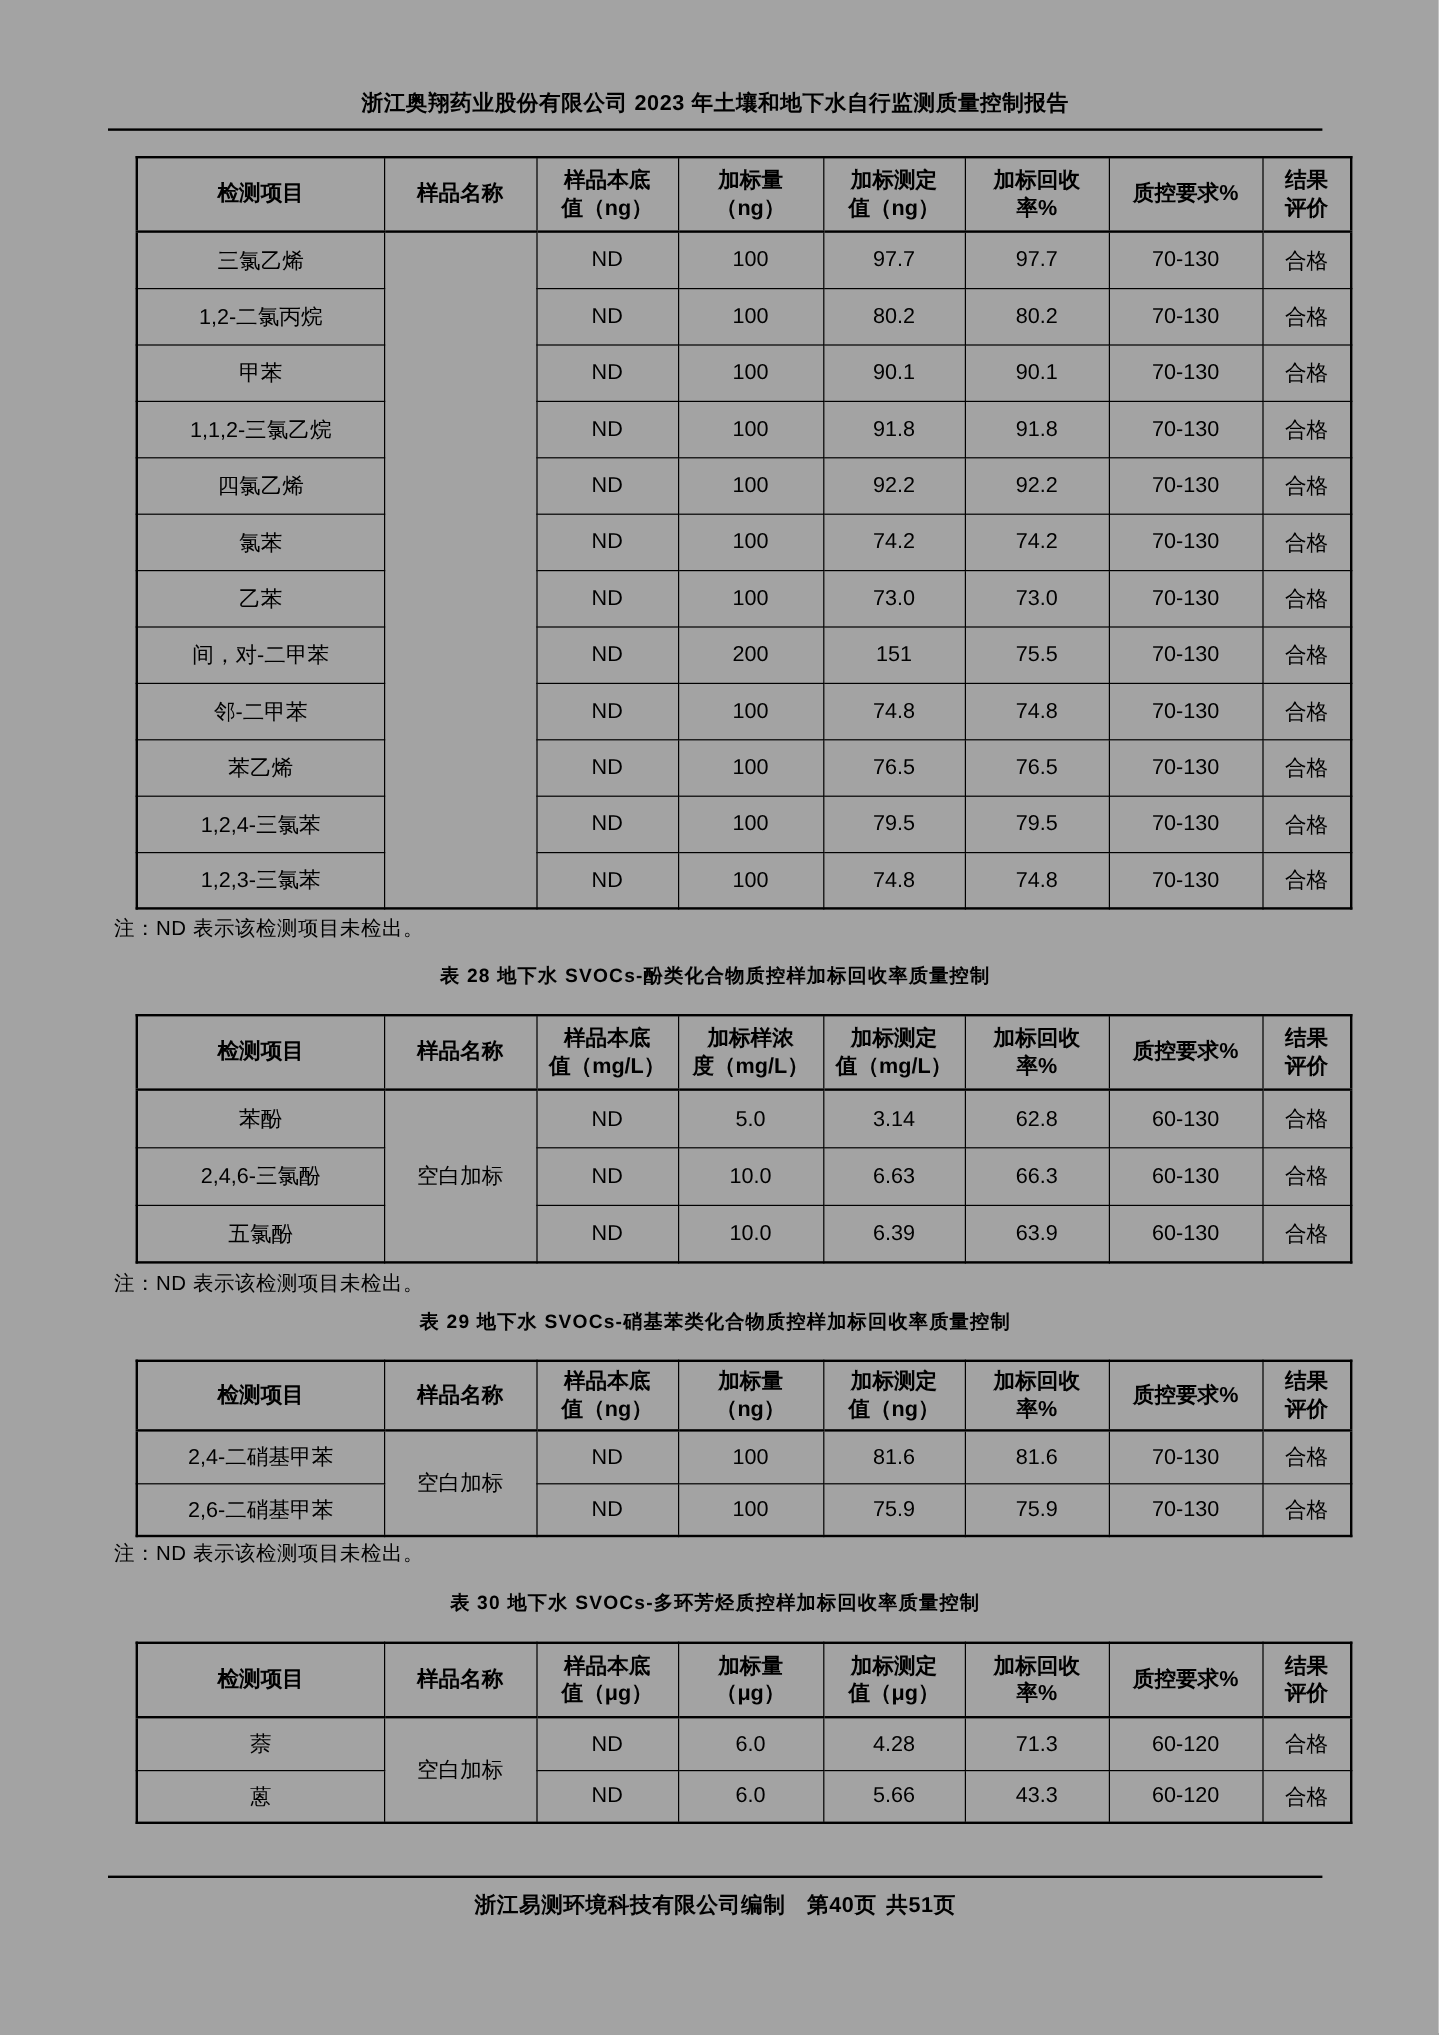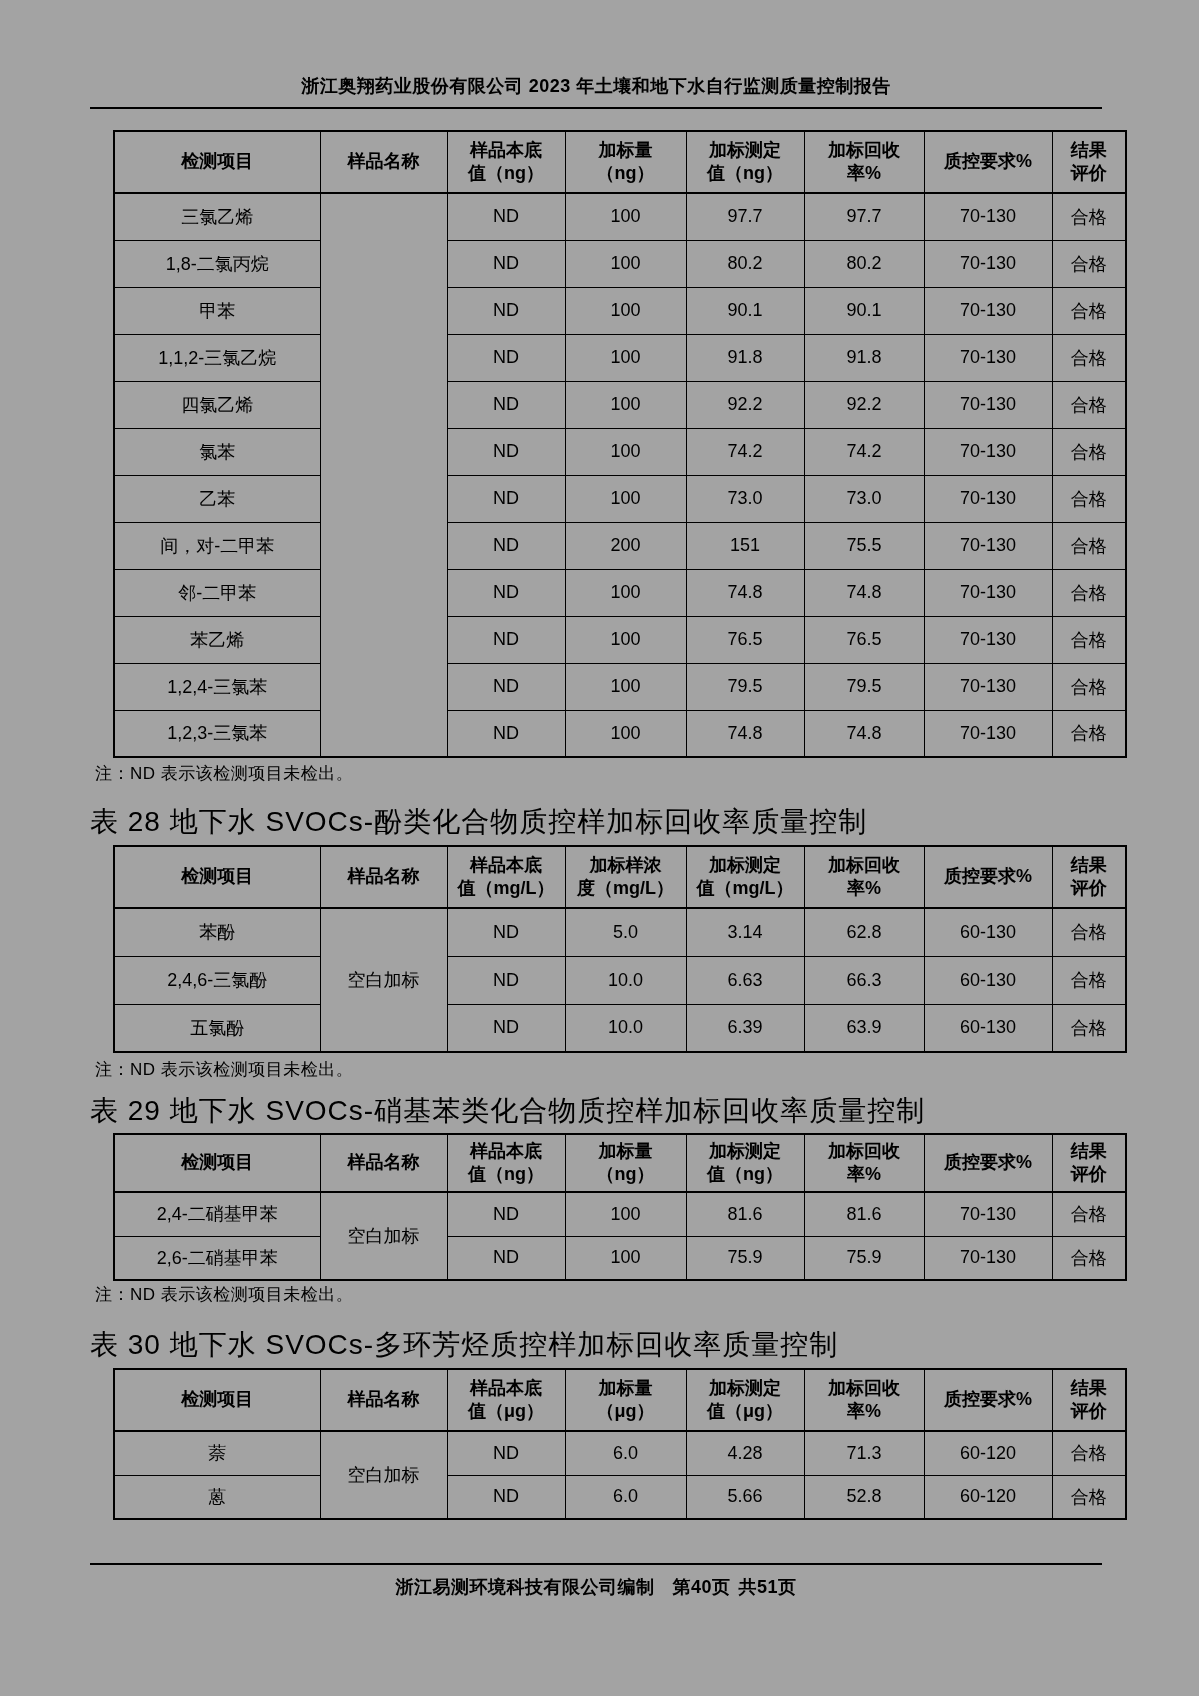--- a/index.html
+++ b/index.html
@@ -19,23 +19,23 @@
     text-align:center;
     font-size:18px;
     font-weight:bold;
     padding-bottom:9px;
     border-bottom:2.5px solid #000;
     letter-spacing:0.5px;
   }
 
   
   .table-title {
-    text-align:left;
-    font-size:28px;
-    font-weight:normal;
+    text-align:center;
+    font-size:16px;
+    font-weight:bold;
     letter-spacing:1px;
   }
 
   
   .nd-note {
     font-size:17px;
     padding-left:5px;
     letter-spacing:0.5px;
   }
 
@@ -127,21 +127,21 @@
             <td>三氯乙烯</td>
             <td rowspan="12" class="sample"></td>
             <td>ND</td>
             <td>100</td>
             <td>97.7</td>
             <td>97.7</td>
             <td>70-130</td>
             <td>合格</td>
           </tr>
           <tr>
-            <td>1,8-二氯丙烷</td>
+            <td>1,2-二氯丙烷</td>
             <td>ND</td>
             <td>100</td>
             <td>80.2</td>
             <td>80.2</td>
             <td>70-130</td>
             <td>合格</td>
           </tr>
           <tr>
             <td>甲苯</td>
             <td>ND</td>
@@ -395,21 +395,21 @@
             <td>4.28</td>
             <td>71.3</td>
             <td>60-120</td>
             <td>合格</td>
           </tr>
           <tr>
             <td>蒽</td>
             <td>ND</td>
             <td>6.0</td>
             <td>5.66</td>
-            <td>52.8</td>
+            <td>43.3</td>
             <td>60-120</td>
             <td>合格</td>
           </tr>
         </tbody>
       </table>
   </div>
 
   <div class="content-block doc-footer">
     <span>浙江易测环境科技有限公司编制</span><span class="pageno">第40页</span><span class="total">共51页</span>
   </div>

